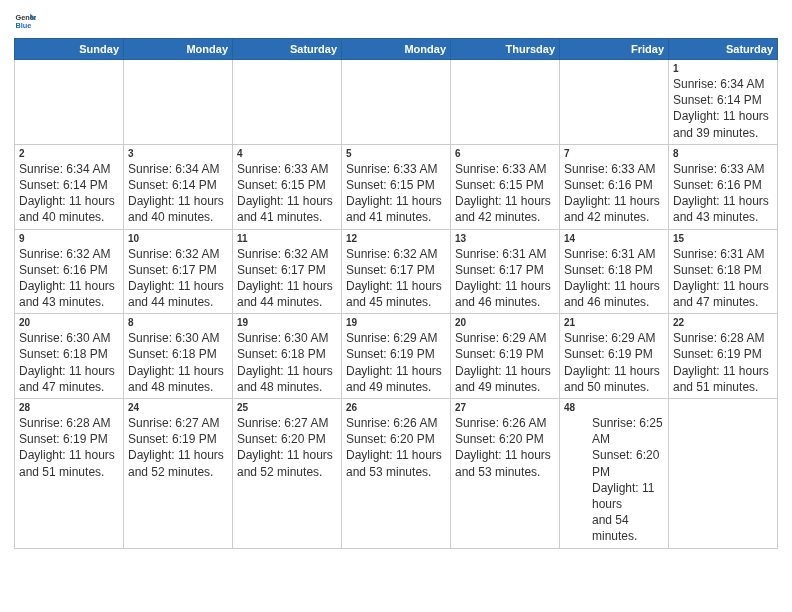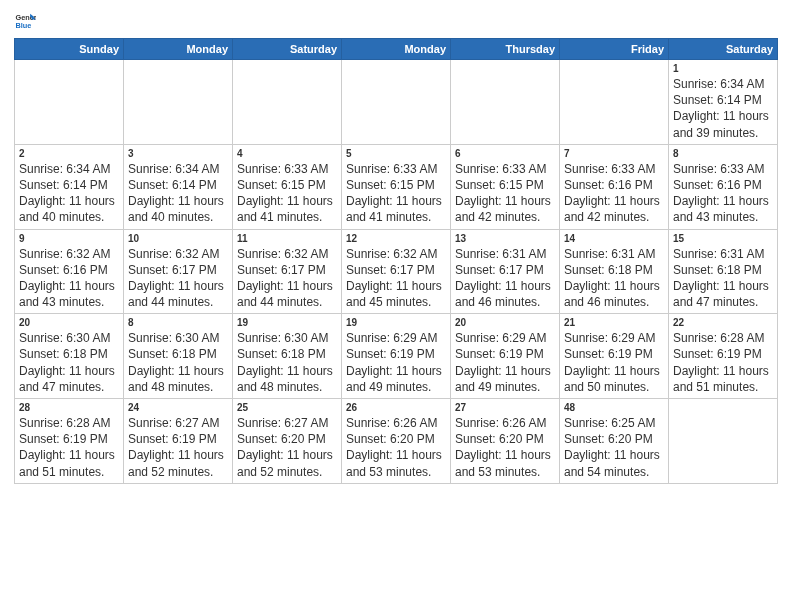--- a/index.html
+++ b/index.html
@@ -319,21 +319,21 @@
           </td>
           <td>
             <span class="day-num">27</span>
             <div class="day-info" style="white-space: pre-line;">Sunrise: 6:26 AM
 Sunset: 6:20 PM
 Daylight: 11 hours
 and 53 minutes.</div>
           </td>
           <td>
             <span class="day-num">48</span>
-            <div class="day-info" style="white-space: pre-line;">Sunrise: 6:25 AM
+            <div class="day-info" style="white-space: pre-line; margin-left: 28px;">Sunrise: 6:25 AM
 Sunset: 6:20 PM
 Daylight: 11 hours
 and 54 minutes.</div>
           </td>
           <td class="empty-cell"></td>
         </tr>
       </tbody>
   </table>
 </div>
 

